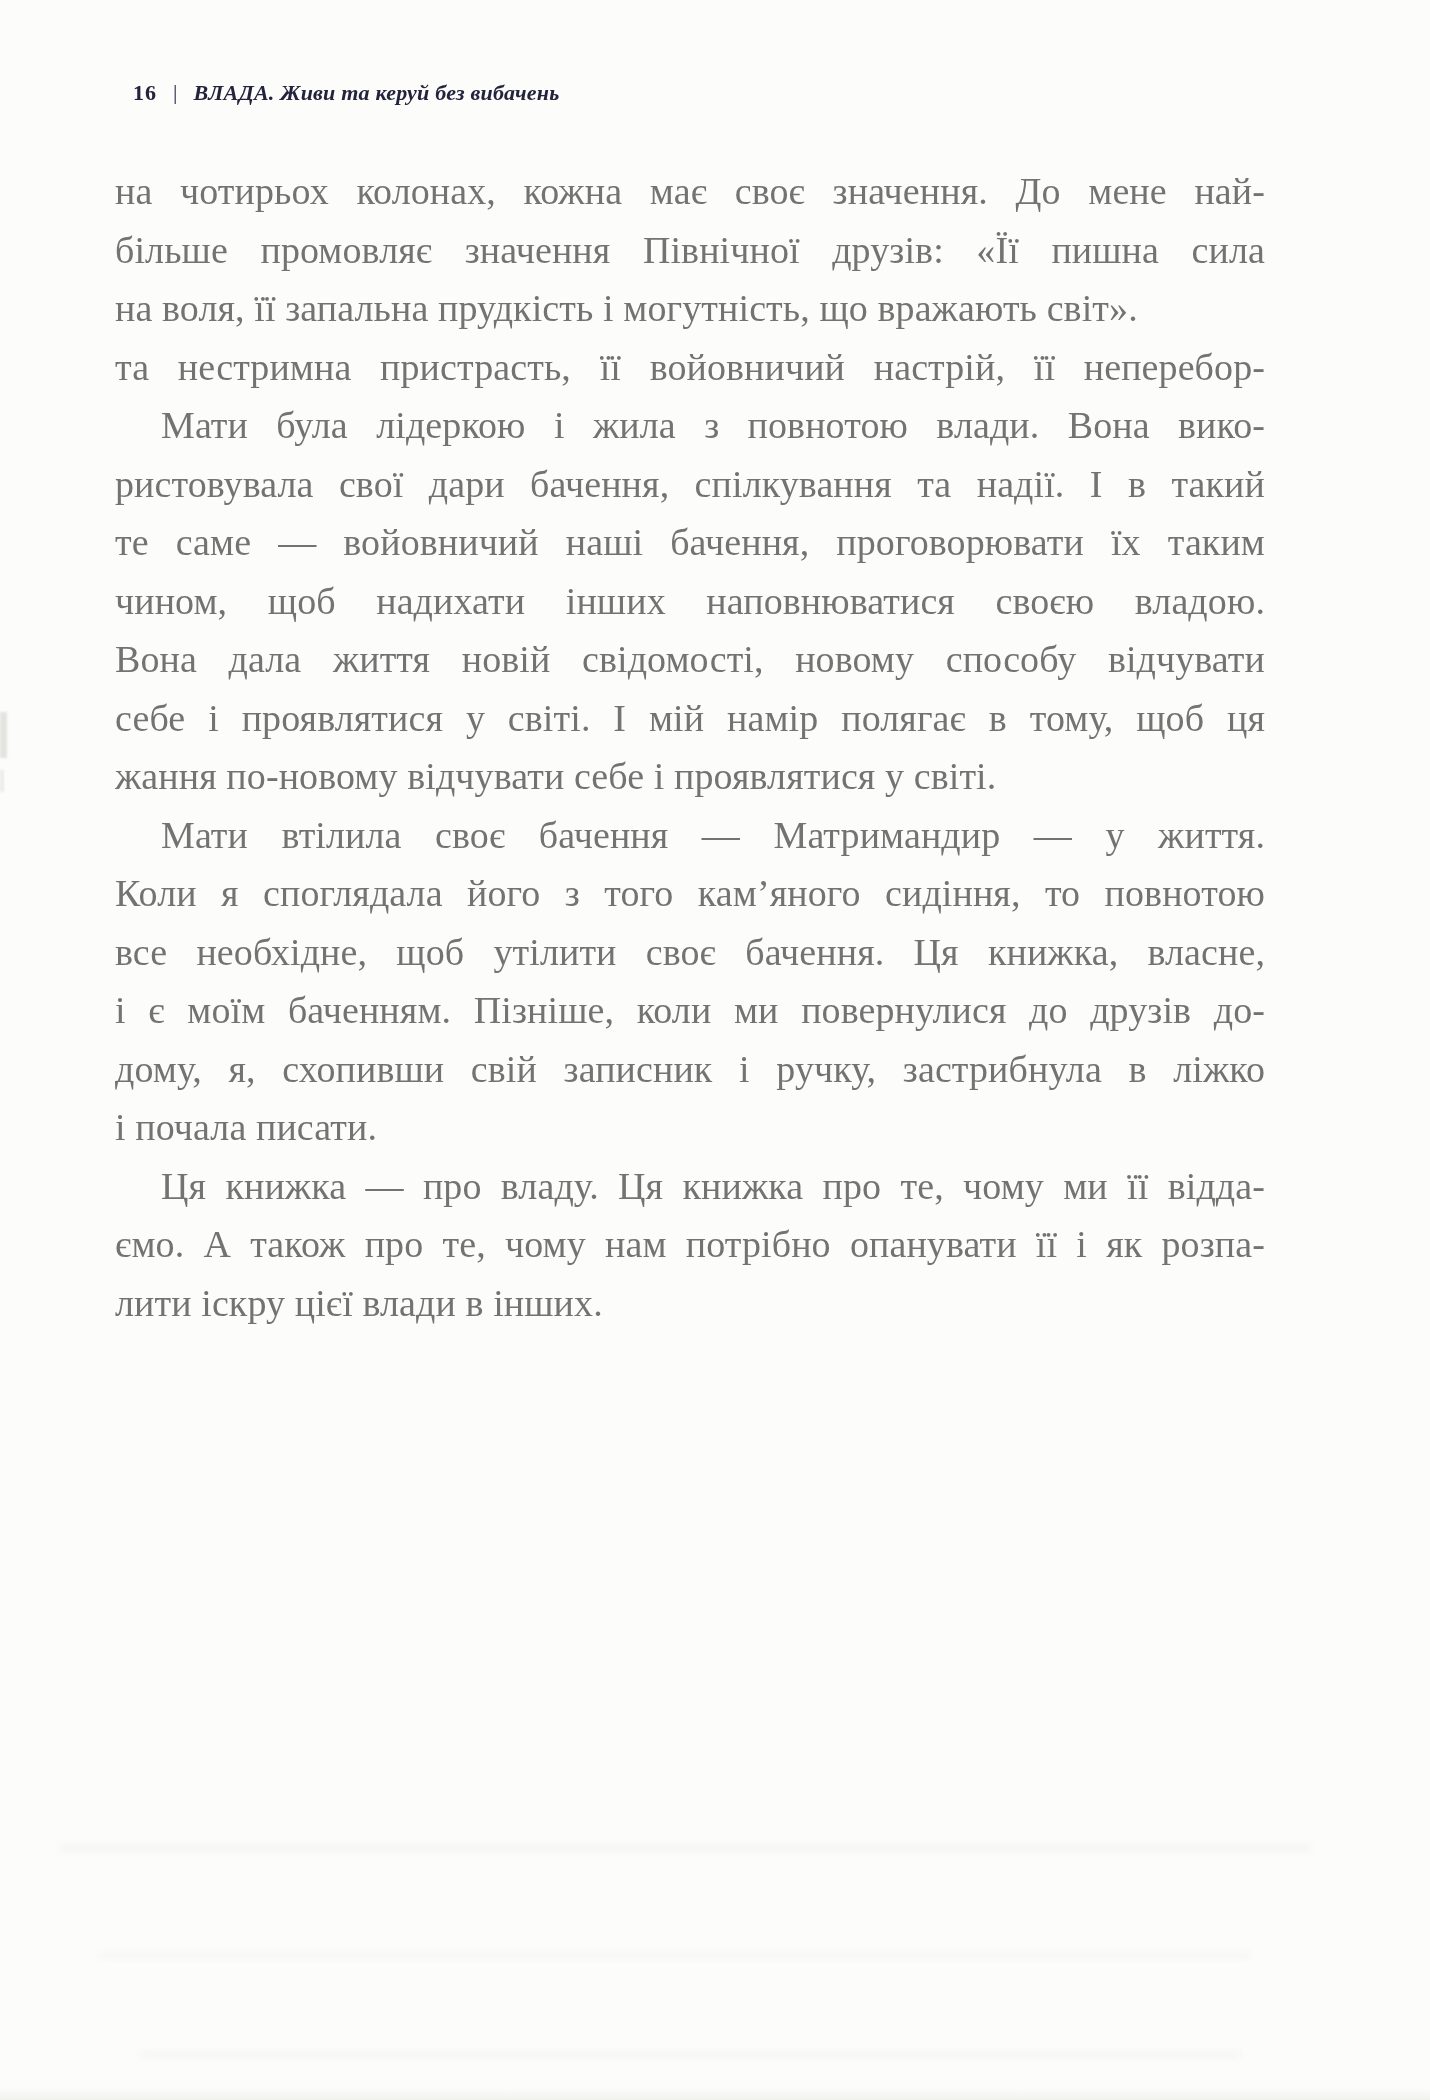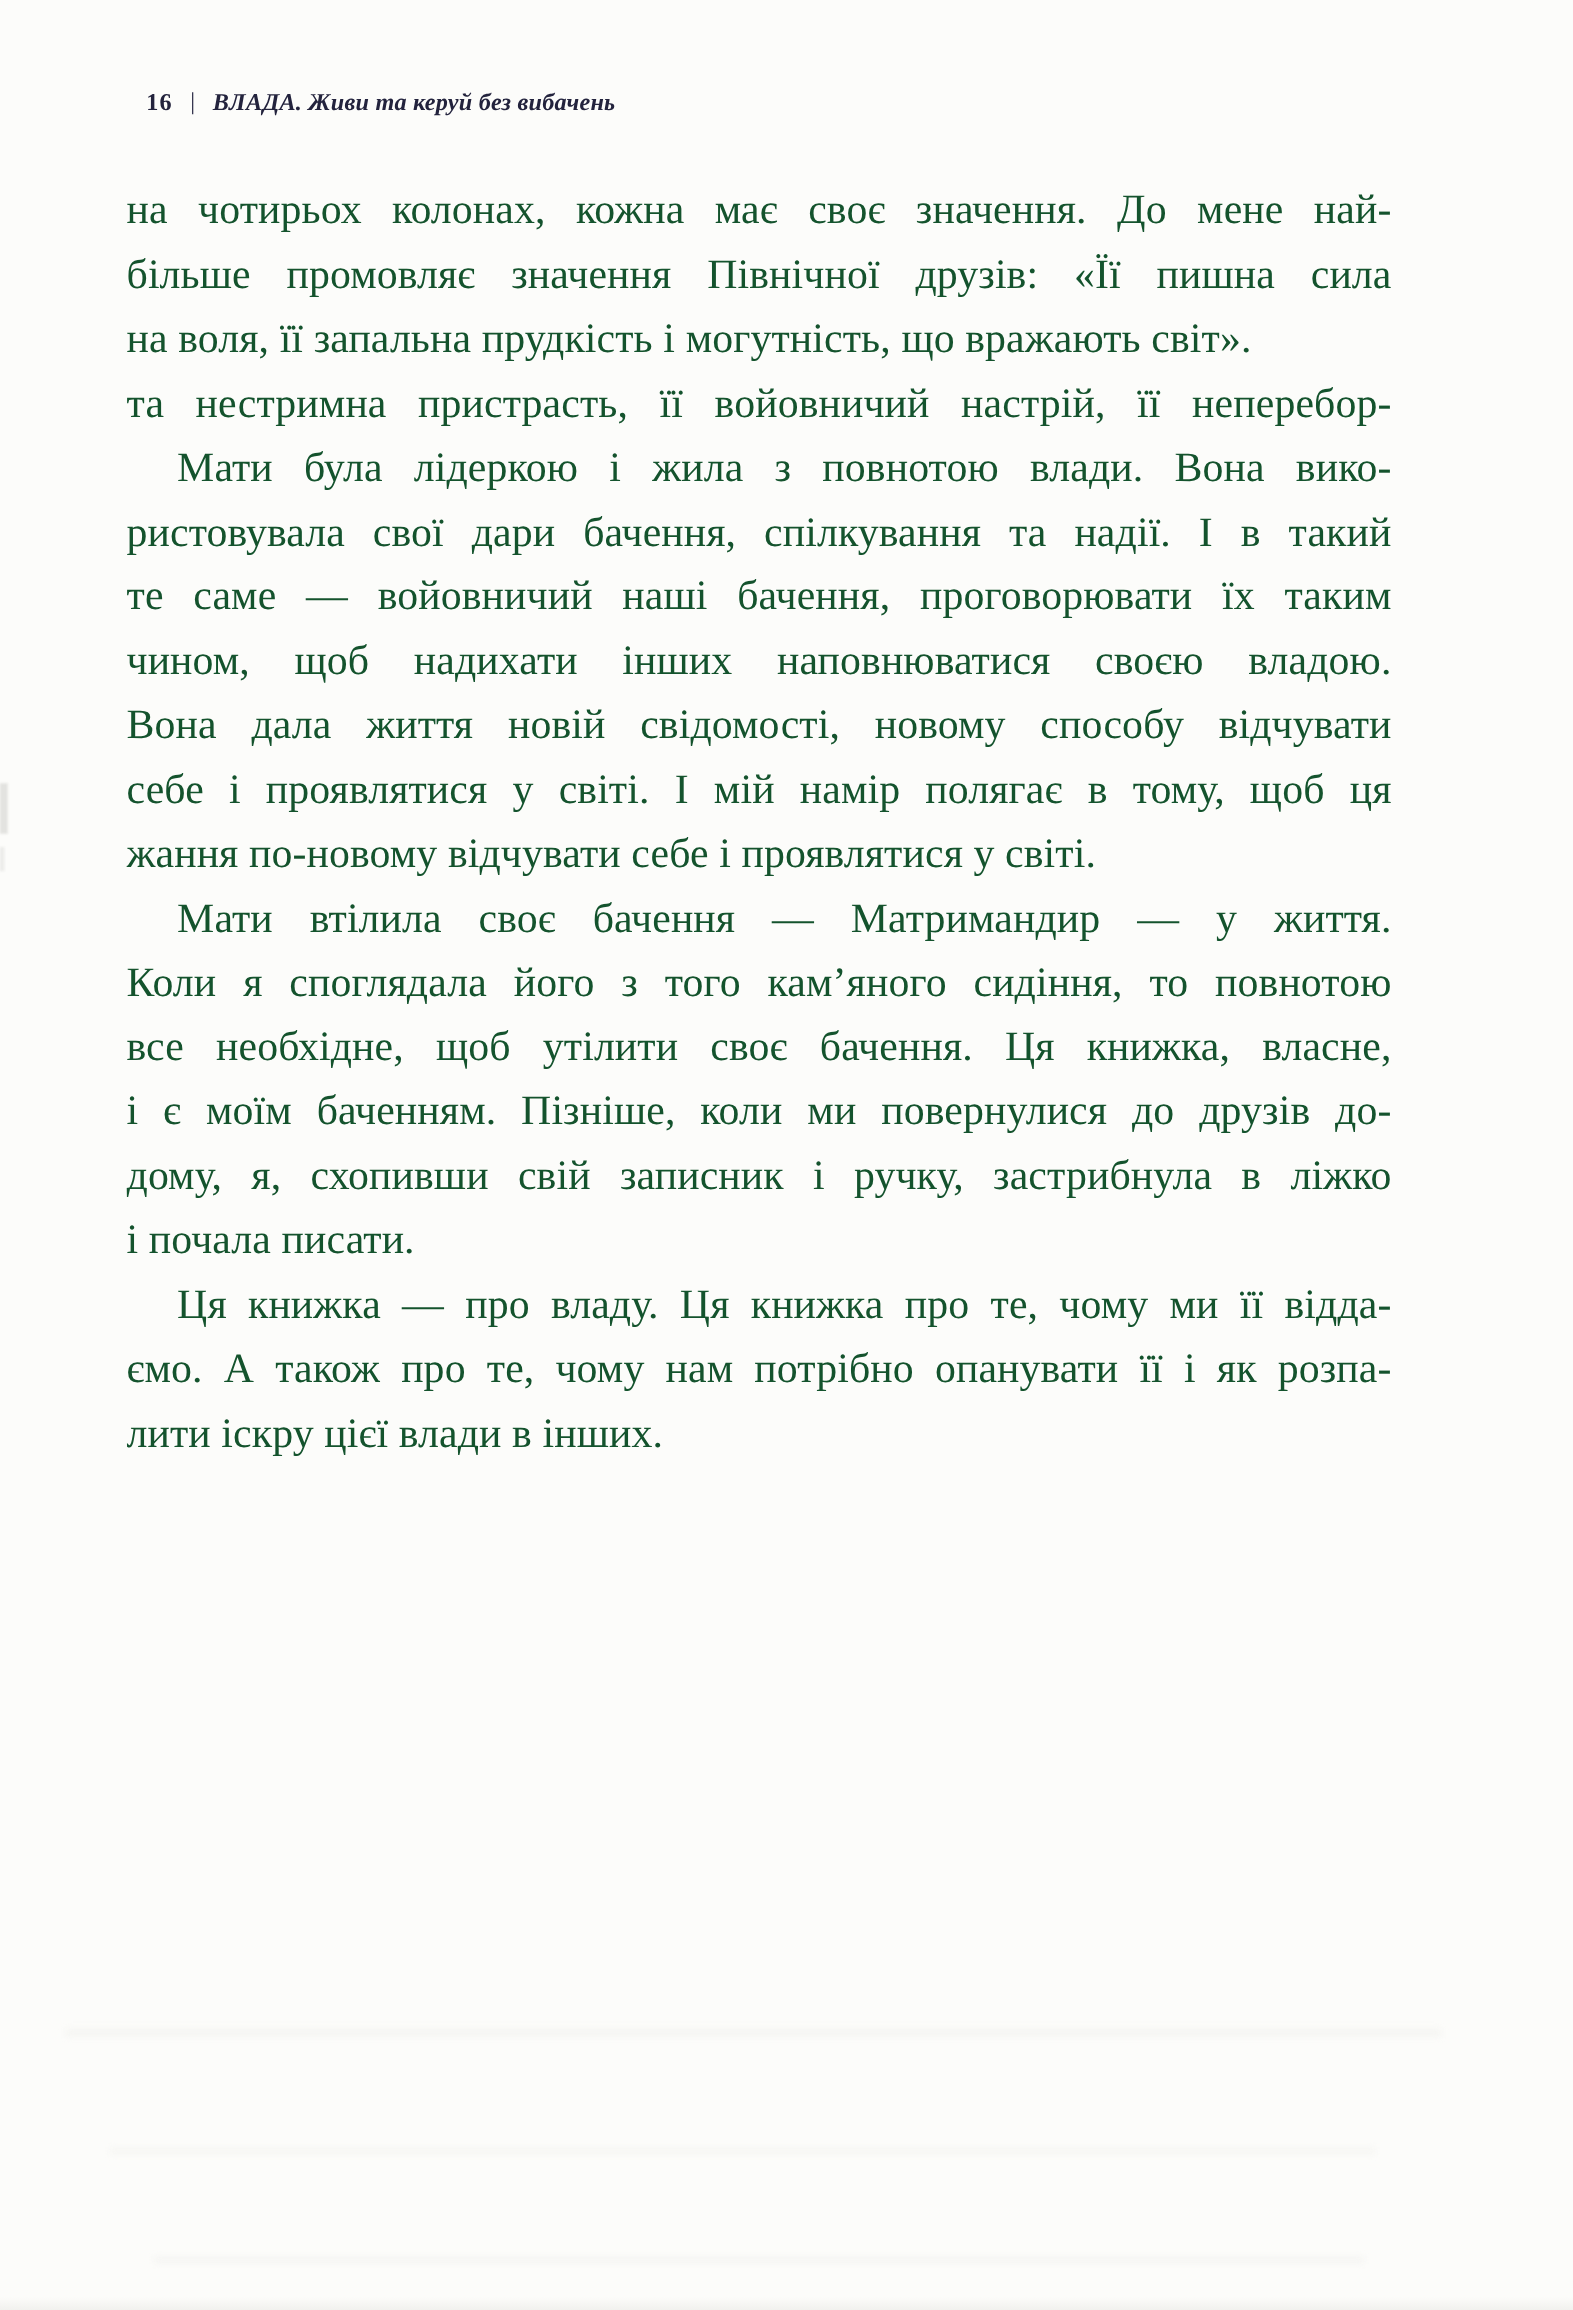--- a/index.html
+++ b/index.html
@@ -54,21 +54,21 @@
 </style>
 </head>
 <body>
 
 <div class="page">
 
   <div class="page-header">
     <span class="page-number">16</span><span class="header-separator">|</span><span class="book-title">ВЛАДА. Живи та керуй без вибачень</span>
   </div>
 
-  <div class="body-text" style="color: #14532d;">
+  <div class="body-text" style="color: #737373;">
       <div class="paragraph">
         <div class="text-line">на чотирьох колонах, кожна має своє значення. До мене най-</div>
         <div class="text-line">більше промовляє значення Північної друзів: «Її пишна сила</div>
         <div class="text-line para-last">на воля, її запальна прудкість і могутність, що вражають світ».</div>
         <div class="text-line">та нестримна пристрасть, її войовничий настрій, її неперебор-</div>
       </div>
       <div class="paragraph">
         <div class="text-line indent">Мати була лідеркою і жила з повнотою влади. Вона вико-</div>
         <div class="text-line">ристовувала свої дари бачення, спілкування та надії. І в такий</div>
         <div class="text-line">те саме — войовничий наші бачення, проговорювати їх таким</div>

